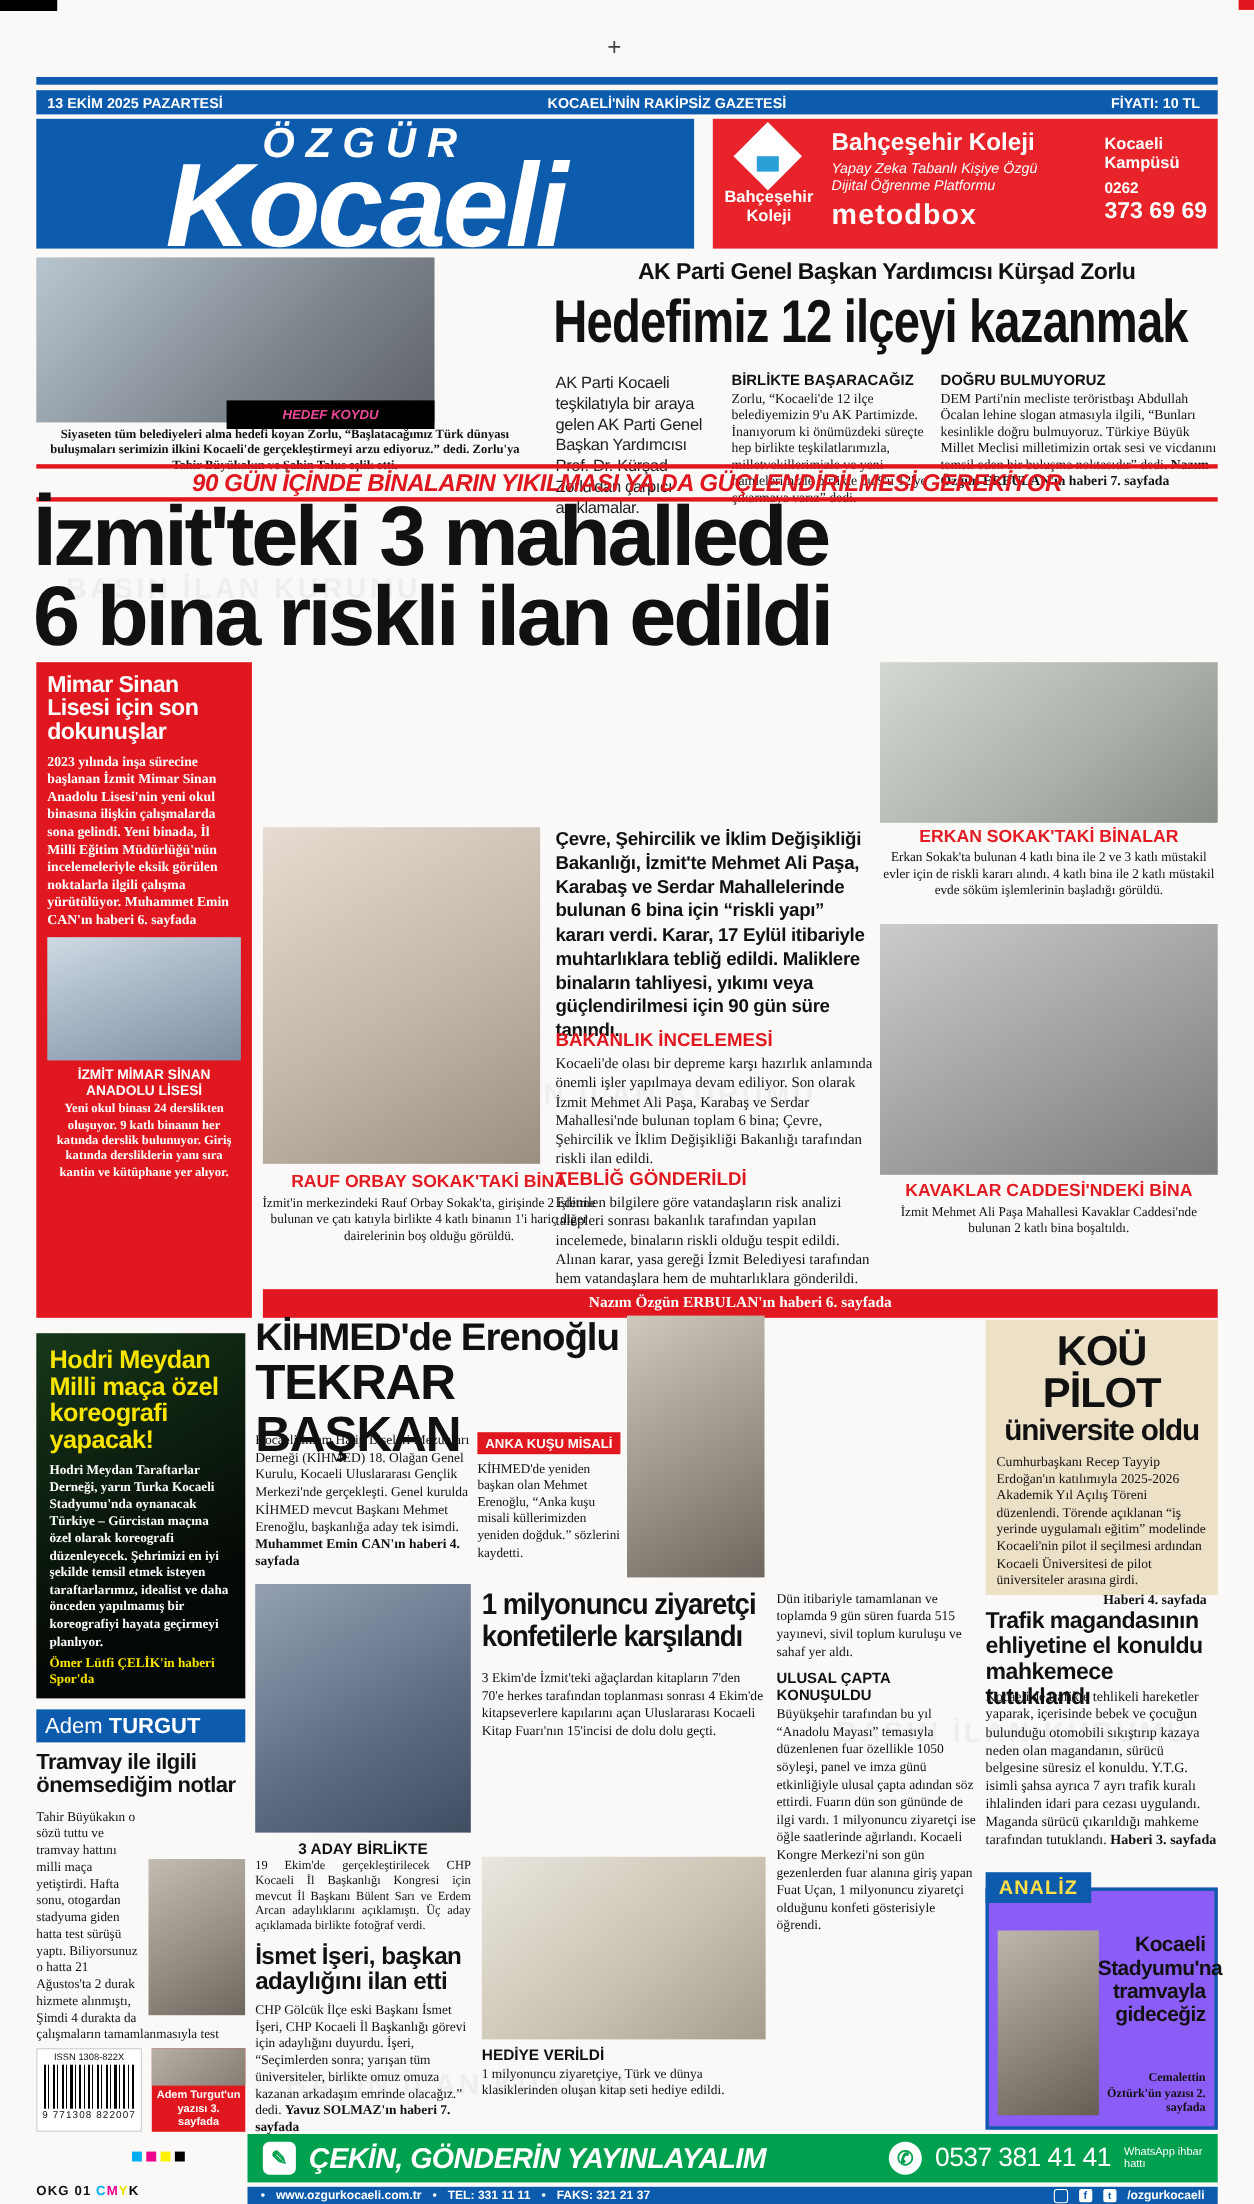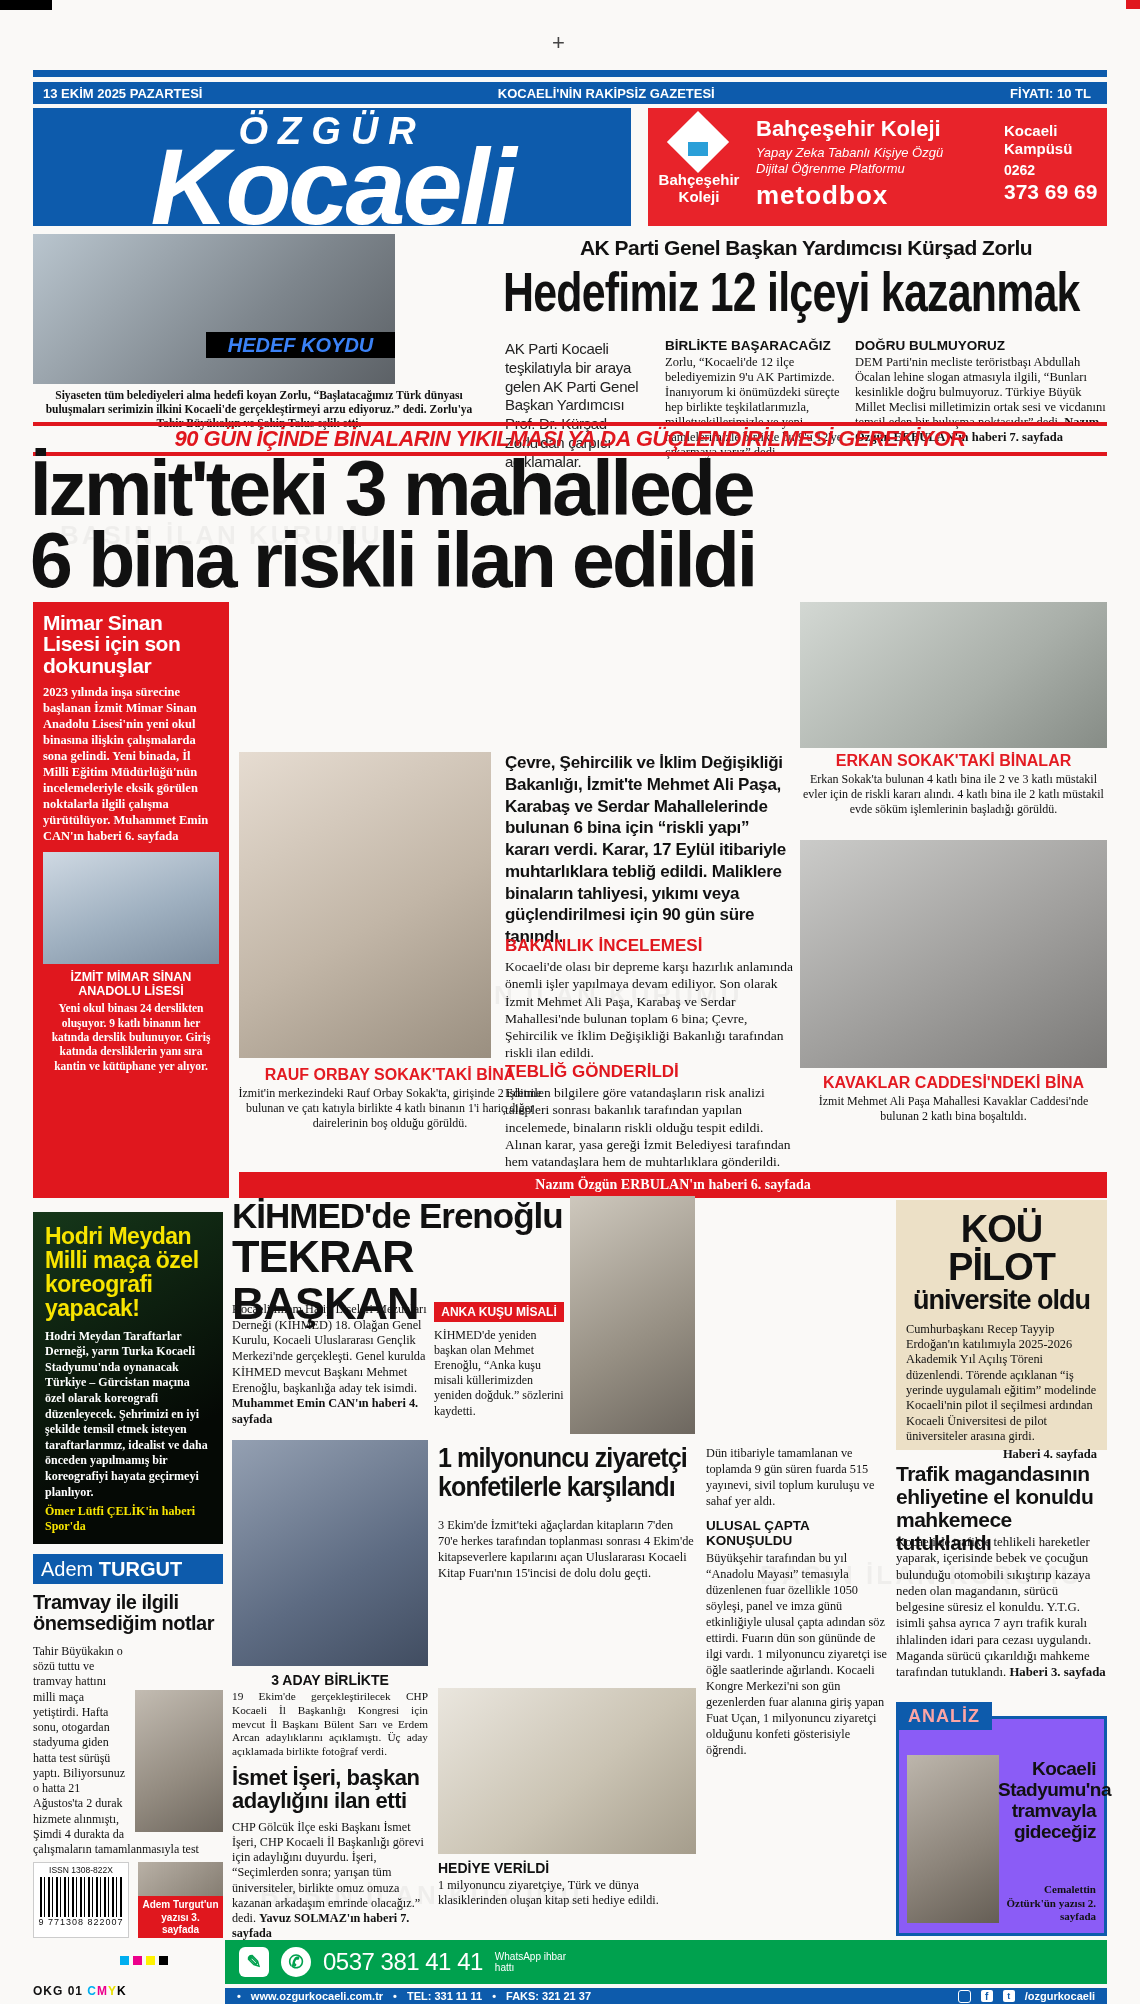--- a/index.html
+++ b/index.html
@@ -59,21 +59,21 @@
     </div>
     <div class="abs" style="left:356px;top:14px;width:100px;font-weight:bold;line-height:1.2;">
       <div style="font-size:15px;">Kocaeli</div>
       <div style="font-size:15px;">Kampüsü</div>
       <div style="font-size:14px;margin-top:4px;">0262</div>
       <div style="font-size:21px;">373 69 69</div>
     </div>
   </div>
 
   <div class="abs photo" style="left:33px;top:234px;width:362px;height:150px;background:linear-gradient(135deg,#b9c5ce,#7e868d 60%,#5c6166);"></div>
-  <div class="abs" style="left:206px;top:332px;width:189px;height:26px;background:#000;color:#3b82f6;font-weight:bold;font-style:italic;font-size:20px;display:flex;align-items:center;justify-content:center;">HEDEF KOYDU</div>
+  <div class="abs" style="left:206px;top:364px;width:189px;height:26px;background:#000;color:#ec4899;font-weight:bold;font-style:italic;font-size:12px;display:flex;align-items:center;justify-content:center;">HEDEF KOYDU</div>
   <div class="abs serif ctr b" style="left:33px;top:388px;width:452px;font-size:11.5px;line-height:1.22;">Siyaseten tüm belediyeleri alma hedefi koyan Zorlu, “Başlatacağımız Türk dünyası buluşmaları serimizin ilkini Kocaeli'de gerçekleştirmeyi arzu ediyoruz.” dedi. Zorlu'ya Tahir Büyükakın ve Şahin Talus eşlik etti.</div>
 
   <div class="abs ctr" style="left:505px;top:236px;width:602px;font-size:21px;font-weight:bold;letter-spacing:-.5px;">AK Parti Genel Başkan Yardımcısı Kürşad Zorlu</div>
   <div class="abs" style="left:503px;top:260px;width:775px;font-size:55px;font-weight:bold;letter-spacing:-1px;transform:scaleX(.78);transform-origin:left top;white-space:nowrap;">Hedefimiz 12 ilçeyi kazanmak</div>
 
   <div class="abs" style="left:505px;top:340px;width:150px;font-size:15px;line-height:1.25;letter-spacing:-.3px;color:#222;">AK Parti Kocaeli teşkilatıyla bir araya gelen AK Parti Genel Başkan Yardımcısı Prof. Dr. Kürşad Zorlu'dan çarpıcı açıklamalar.</div>
   <div class="abs" style="left:665px;top:338px;width:180px;">
     <div style="font-size:13.5px;font-weight:bold;">BİRLİKTE BAŞARACAĞIZ</div>
     <div class="serif" style="font-size:12.5px;line-height:1.2;margin-top:2px;">Zorlu, “Kocaeli'de 12 ilçe belediyemizin 9'u AK Partimizde. İnanıyorum ki önümüzdeki süreçte hep birlikte teşkilatlarımızla, milletvekillerimizle ve yeni hamlelerimizle birlikte bu 9'u 12'ye çıkarmaya varız” dedi.</div>
   </div>
@@ -197,24 +197,25 @@
   <div class="abs serif" style="left:896px;top:1534px;width:211px;font-size:12.8px;line-height:1.27;">
     <span>Kocaeli'de trafikte tehlikeli hareketler yaparak, içerisinde bebek ve çocuğun bulunduğu otomobili sıkıştırıp kazaya neden olan magandanın, sürücü belgesine süresiz el konuldu. Y.T.G. isimli şahsa ayrıca 7 ayrı trafik kuralı ihlalinden idari para cezası uygulandı. Maganda sürücü çıkarıldığı mahkeme tarafından tutuklandı.</span>
     <b>Haberi 3. sayfada</b>
   </div>
 
   <div class="abs" style="left:896px;top:1716px;width:211px;height:220px;border:3px solid #0d5bac;background:#8b5cf6;">
     <div class="photo" style="position:absolute;left:8px;top:36px;width:92px;height:168px;background:linear-gradient(150deg,#bdb6ac,#8b8379 60%,#655e55);"></div>
     <div style="position:absolute;right:8px;top:40px;width:98px;font-size:19px;font-weight:bold;text-align:right;line-height:1.1;letter-spacing:-.5px;">Kocaeli Stadyumu'na tramvayla gideceğiz</div>
     <div class="serif b" style="position:absolute;right:8px;bottom:10px;width:98px;font-size:11px;text-align:right;line-height:1.2;">Cemalettin Öztürk'ün yazısı 2. sayfada</div>
   </div>
-  <div class="abs" style="left:896px;top:1702px;width:96px;height:28px;background:#0d5bac;color:#fca5a5;font-weight:bold;font-size:18px;text-align:center;line-height:28px;letter-spacing:1px;">ANALİZ</div>
+  <div class="abs" style="left:896px;top:1702px;width:96px;height:28px;background:#0d5bac;color:#fde047;font-weight:bold;font-size:18px;text-align:center;line-height:28px;letter-spacing:1px;">ANALİZ</div>
 
   <div class="abs" style="left:225px;top:1940px;width:882px;height:44px;background:#00a14e;color:#fff;display:flex;align-items:center;gap:12px;padding:0 14px;box-sizing:border-box;">
     <span class="bar-icon" style="width:30px;height:30px;border-radius:6px;font-size:18px;">✎</span>
+    <span style="font-weight:bold;font-style:italic;font-size:26px;letter-spacing:-.5px;flex:1;">ÇEKİN, GÖNDERİN YAYINLAYALIM</span>
     <span class="bar-icon" style="width:30px;height:30px;border-radius:50%;font-size:18px;">✆</span>
     <span style="font-weight:normal;font-size:24px;letter-spacing:-.5px;">0537 381 41 41</span>
     <span style="font-size:10px;line-height:1.15;text-align:left;">
       <span style="display:block;">WhatsApp ihbar</span>
       <span style="display:block;">hattı</span>
     </span>
   </div>
 
   <div class="abs" style="left:225px;top:1988px;width:882px;height:16px;background:#0d5bac;color:#fff;display:flex;align-items:center;gap:10px;font-weight:bold;font-size:11px;padding:0 12px;box-sizing:border-box;">
     <span>•</span>

